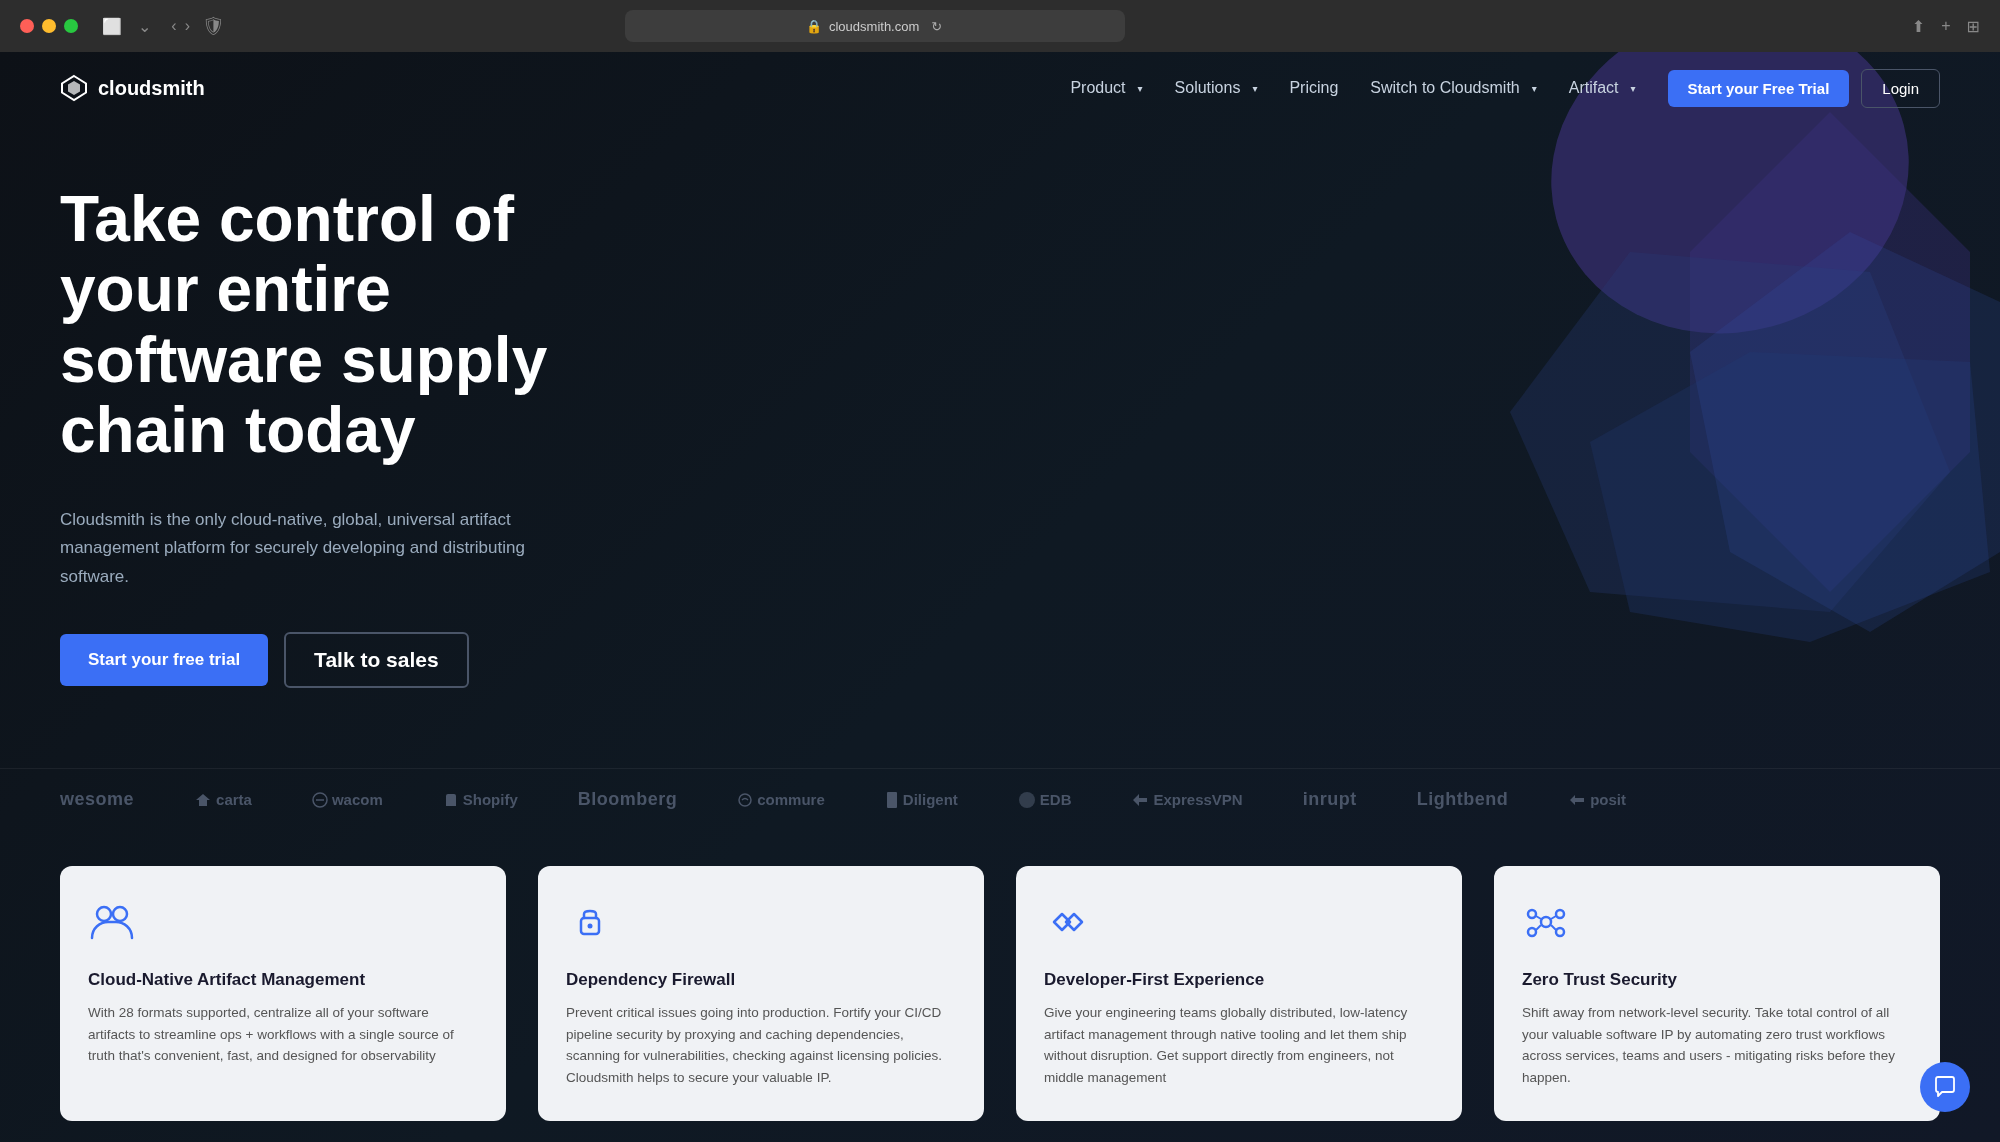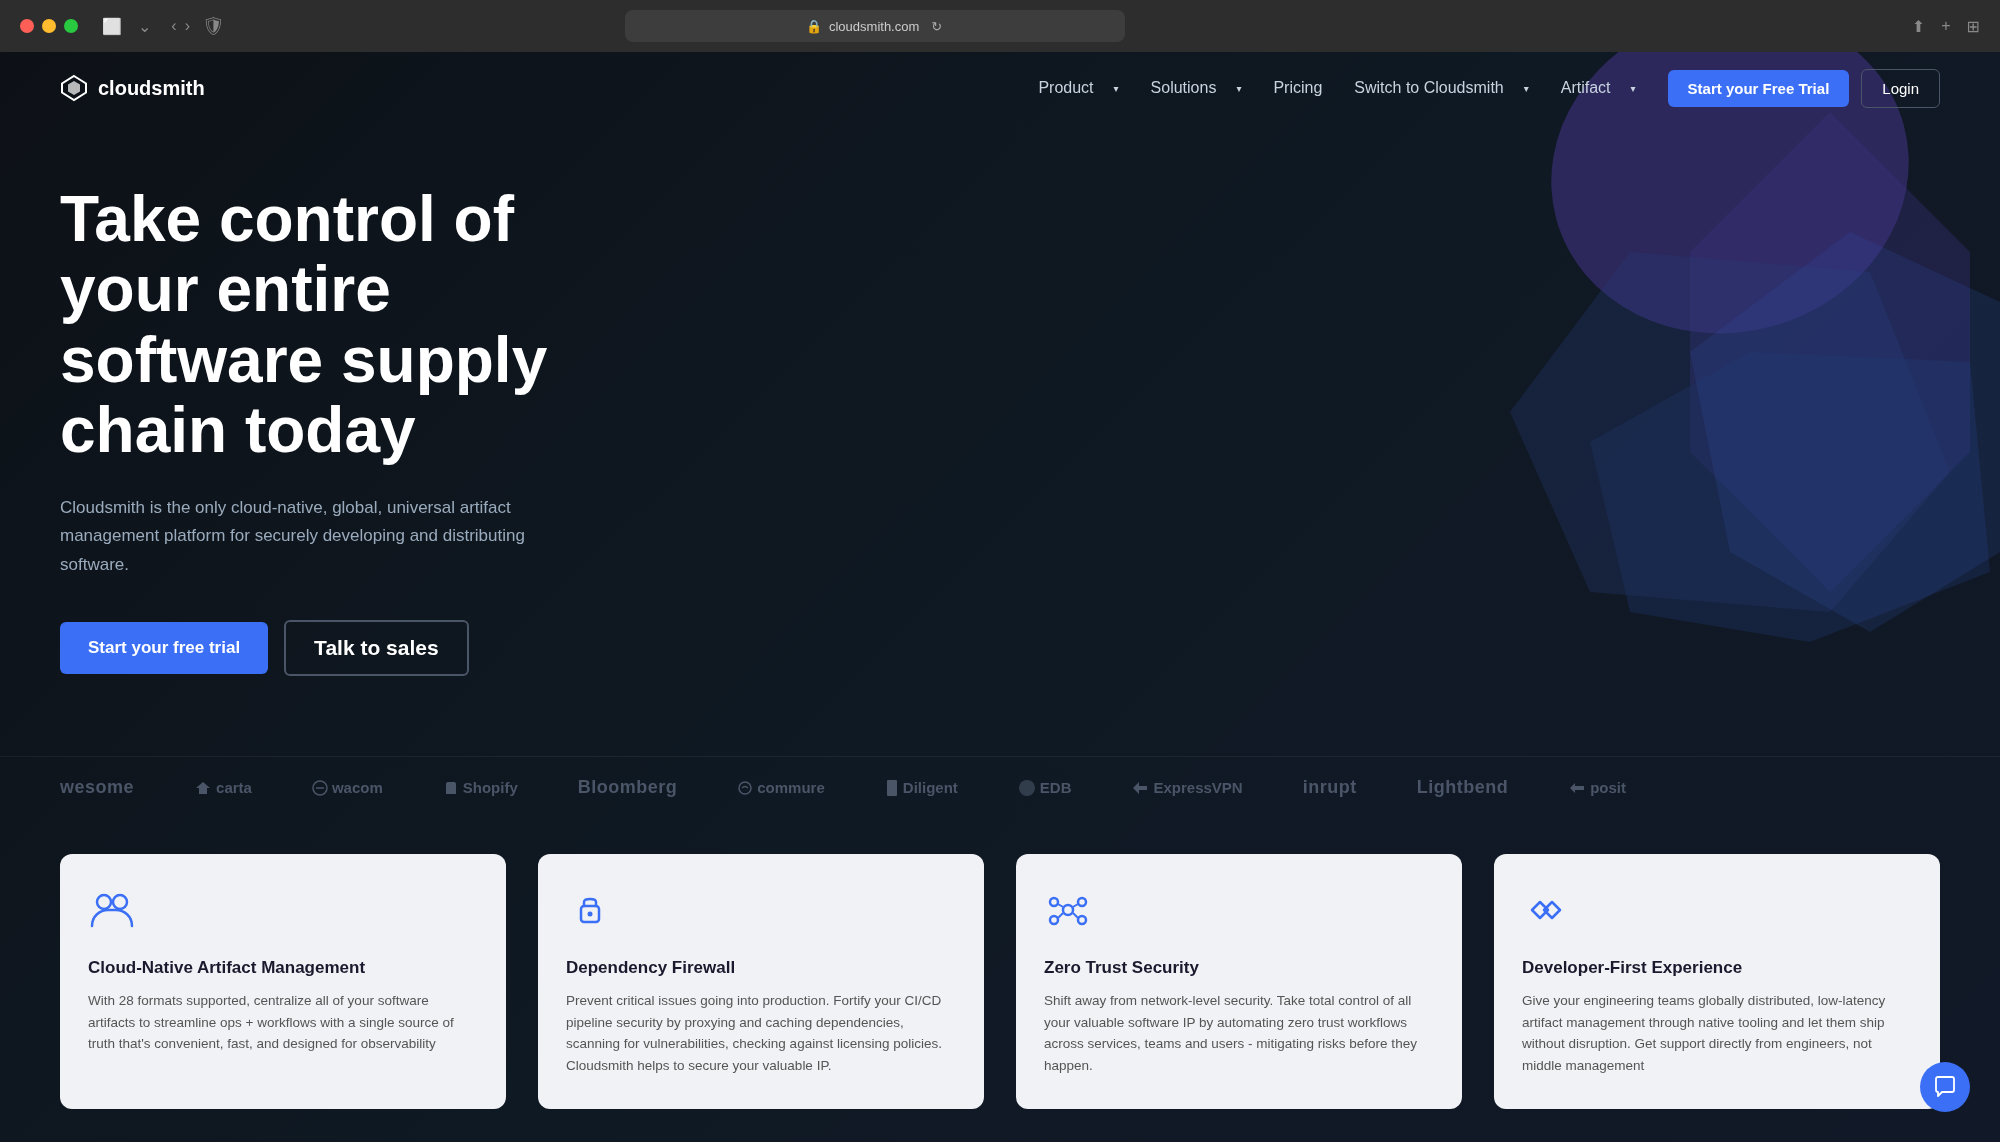--- a/index.html
+++ b/index.html
@@ -136,21 +136,21 @@
       display: flex;
       align-items: center;
       gap: 32px;
     }
     .nav-link {
       color: #c8d3e0;
       font-size: 16px;
       cursor: pointer;
       display: flex;
       align-items: center;
-      gap: 20px;
+      gap: 12px;
     }
     .chevron {
       font-size: 10px;
       color: #c8d3e0;
     }
 
     .nav-cta-area {
       display: flex;
       align-items: center;
       gap: 12px;
@@ -184,21 +184,21 @@
       padding: 60px 60px 40px;
       position: relative;
       z-index: 5;
       max-width: 700px;
     }
     .hero-title {
       font-size: 64px;
       font-weight: 800;
       color: white;
       line-height: 1.1;
-      margin-bottom: 28px;
+      margin-bottom: 40px;
     }
     .hero-subtitle {
       font-size: 17px;
       color: #9aabbd;
       line-height: 1.7;
       max-width: 520px;
       margin-bottom: 40px;
     }
     .hero-buttons {
       display: flex;
@@ -493,43 +493,43 @@
           <rect x="15" y="20" width="18" height="16" rx="3" stroke="#3b6ff5" stroke-width="2.5" fill="none"></rect>
           <path d="M18 20 L18 16 C18 12 30 12 30 16 L30 20" stroke="#3b6ff5" stroke-width="2.5" fill="none" stroke-linecap="round"></path>
           <circle cx="24" cy="28" r="2.5" fill="#3b6ff5"></circle>
         </svg>
         <div class="card-title">Dependency Firewall</div>
         <div class="card-desc">Prevent critical issues going into production. Fortify your CI/CD pipeline security by proxying and caching dependencies, scanning for vulnerabilities, checking against licensing policies. Cloudsmith helps to secure your valuable IP.</div>
       </div>
 
       <div class="feature-card">
         <svg class="card-icon" viewBox="0 0 48 48" fill="none" xmlns="http://www.w3.org/2000/svg">
+          <path d="M10 24 L18 16 L26 24 L18 32 Z" stroke="#3b6ff5" stroke-width="2.5" fill="none" stroke-linejoin="round"></path>
+          <path d="M22 24 L30 16 L38 24 L30 32 Z" stroke="#3b6ff5" stroke-width="2.5" fill="none" stroke-linejoin="round"></path>
+        </svg>
+        <div class="card-title">Developer-First Experience</div>
+        <div class="card-desc">Give your engineering teams globally distributed, low-latency artifact management through native tooling and let them ship without disruption. Get support directly from engineers, not middle management</div>
+      </div>
+
+      <div class="feature-card">
+        <svg class="card-icon" viewBox="0 0 48 48" fill="none" xmlns="http://www.w3.org/2000/svg">
           <circle cx="24" cy="24" r="5" stroke="#3b6ff5" stroke-width="2.5" fill="none"></circle>
           <circle cx="10" cy="16" r="4" stroke="#3b6ff5" stroke-width="2.5" fill="none"></circle>
           <circle cx="38" cy="16" r="4" stroke="#3b6ff5" stroke-width="2.5" fill="none"></circle>
           <circle cx="10" cy="34" r="4" stroke="#3b6ff5" stroke-width="2.5" fill="none"></circle>
           <circle cx="38" cy="34" r="4" stroke="#3b6ff5" stroke-width="2.5" fill="none"></circle>
           <line x1="14" y1="18" x2="19" y2="21" stroke="#3b6ff5" stroke-width="2"></line>
           <line x1="34" y1="18" x2="29" y2="21" stroke="#3b6ff5" stroke-width="2"></line>
           <line x1="14" y1="32" x2="19" y2="27" stroke="#3b6ff5" stroke-width="2"></line>
           <line x1="34" y1="32" x2="29" y2="27" stroke="#3b6ff5" stroke-width="2"></line>
         </svg>
         <div class="card-title">Zero Trust Security</div>
         <div class="card-desc">Shift away from network-level security. Take total control of all your valuable software IP by automating zero trust workflows across services, teams and users - mitigating risks before they happen.</div>
       </div>
 
-      <div class="feature-card">
-        <svg class="card-icon" viewBox="0 0 48 48" fill="none" xmlns="http://www.w3.org/2000/svg">
-          <path d="M10 24 L18 16 L26 24 L18 32 Z" stroke="#3b6ff5" stroke-width="2.5" fill="none" stroke-linejoin="round"></path>
-          <path d="M22 24 L30 16 L38 24 L30 32 Z" stroke="#3b6ff5" stroke-width="2.5" fill="none" stroke-linejoin="round"></path>
-        </svg>
-        <div class="card-title">Developer-First Experience</div>
-        <div class="card-desc">Give your engineering teams globally distributed, low-latency artifact management through native tooling and let them ship without disruption. Get support directly from engineers, not middle management</div>
-      </div>
-
     </div>
 
     <div class="chat-btn">
       <svg width="22" height="22" viewBox="0 0 22 22" fill="none" xmlns="http://www.w3.org/2000/svg">
         <path d="M2 3 Q2 1 4 1 L18 1 Q20 1 20 3 L20 14 Q20 16 18 16 L8 16 L4 20 L4 16 L4 16 Q2 16 2 14 Z" stroke="white" stroke-width="1.8" fill="none" stroke-linejoin="round"></path>
       </svg>
     </div>
 
   </div>
 </div>

